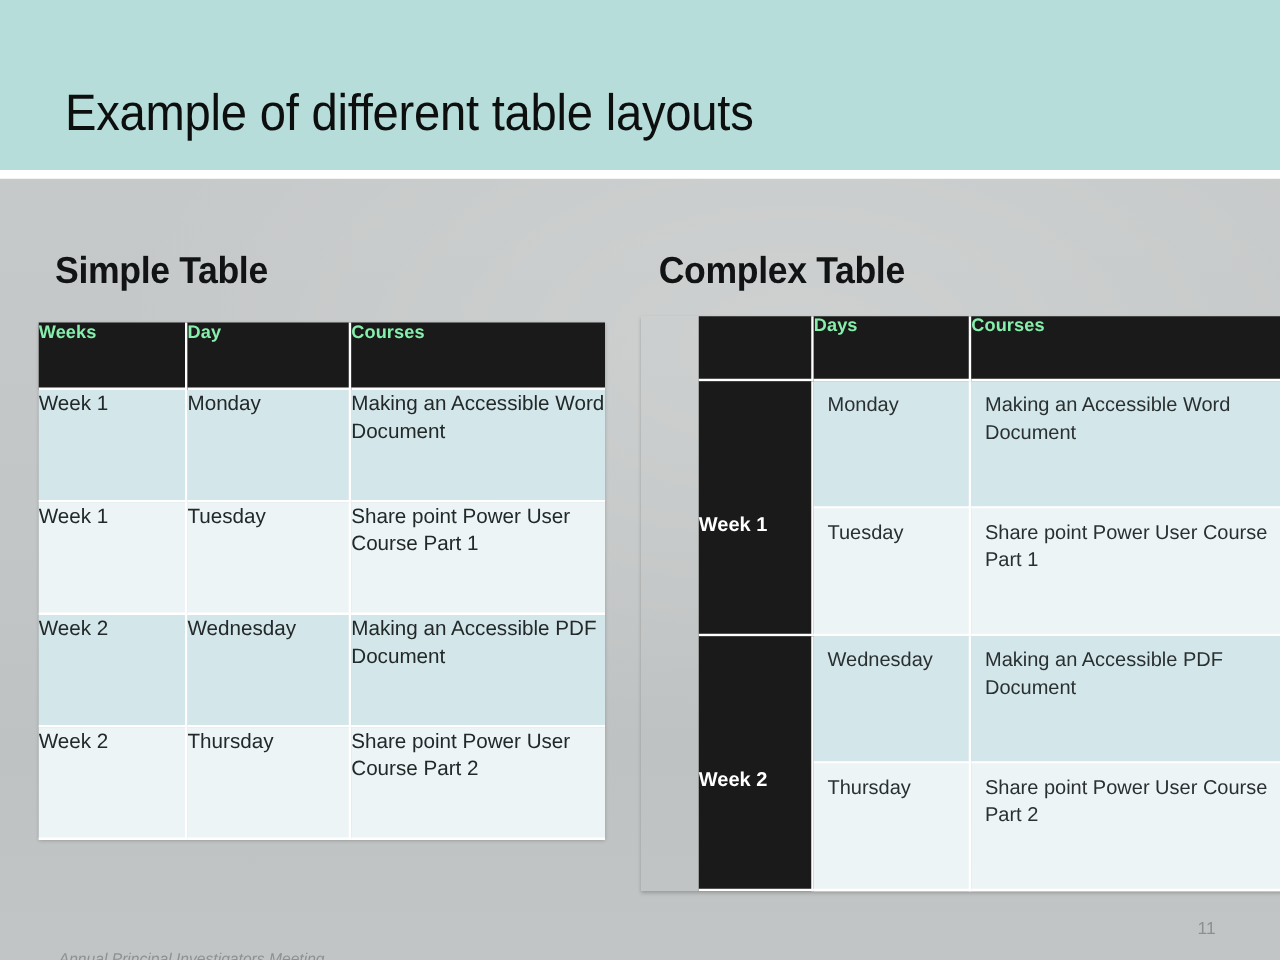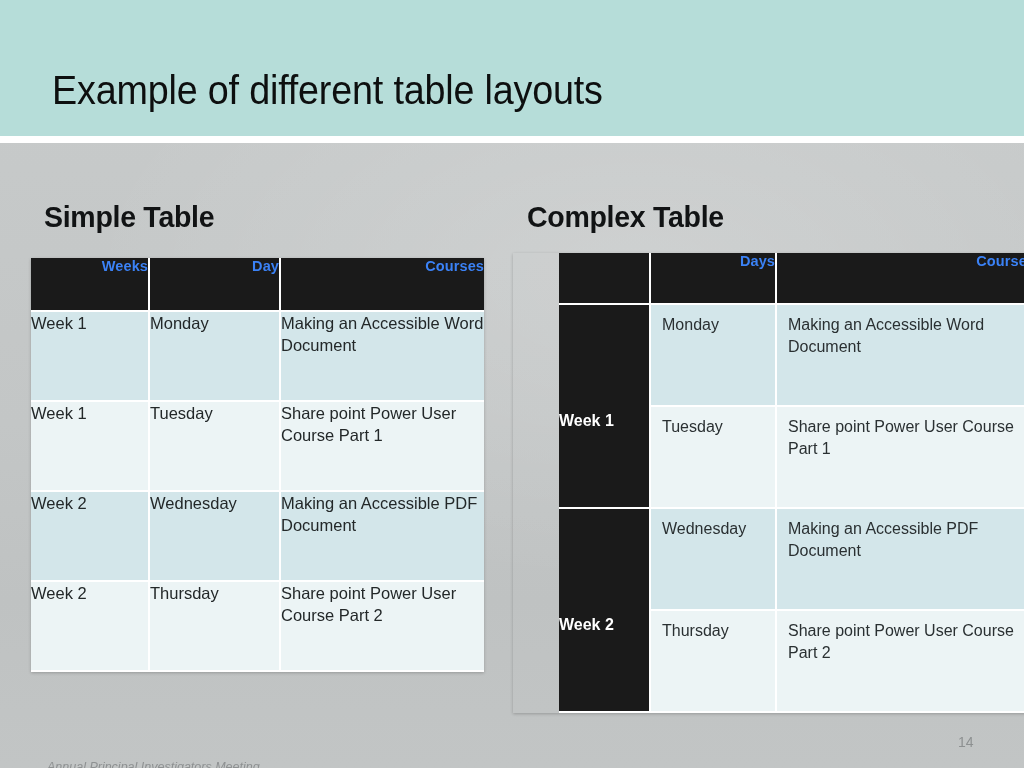--- a/index.html
+++ b/index.html
@@ -76,24 +76,24 @@
     table-layout: fixed;
     box-shadow: 0 1px 3px rgba(0,0,0,0.22);
   }
   .tbl td, .tbl th {
     vertical-align: top;
     padding: 0;
     margin: 0;
   }
   .hdr-cell {
     background: #1a1a1a;
-    color: #3b82f6;
+    color: #86efac;
     font-size: 14.5px;
     font-weight: bold;
-    text-align: right;
+    text-align: left;
     vertical-align: middle;
     letter-spacing: 0.1px;
     border-right: 2px solid #ffffff;
     border-bottom: 2px solid #ffffff;
   }
   .hdr-cell.last { border-right: none; }
 
   .body-cell {
     font-size: 16.5px;
     line-height: 22px;
@@ -247,15 +247,15 @@
         <td class="body-cell last">Making an Accessible PDF Document</td>
       </tr>
       <tr class="row-b">
         <td class="body-cell">Thursday</td>
         <td class="body-cell last">Share point Power User Course Part 2</td>
       </tr>
     </tbody>
   </table>
 
   <div class="footer-text">Annual Principal Investigators Meeting</div>
-  <div class="page-number">14</div>
+  <div class="page-number">11</div>
 
 </div>
 
 </body></html>

